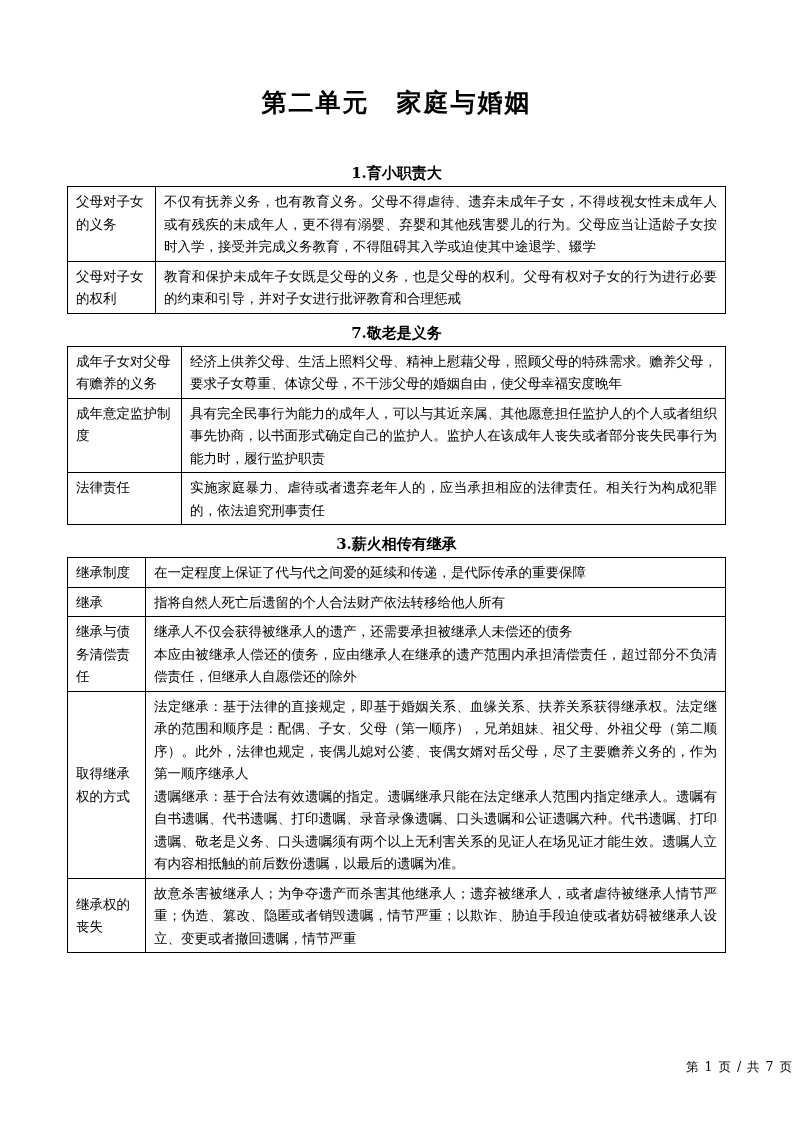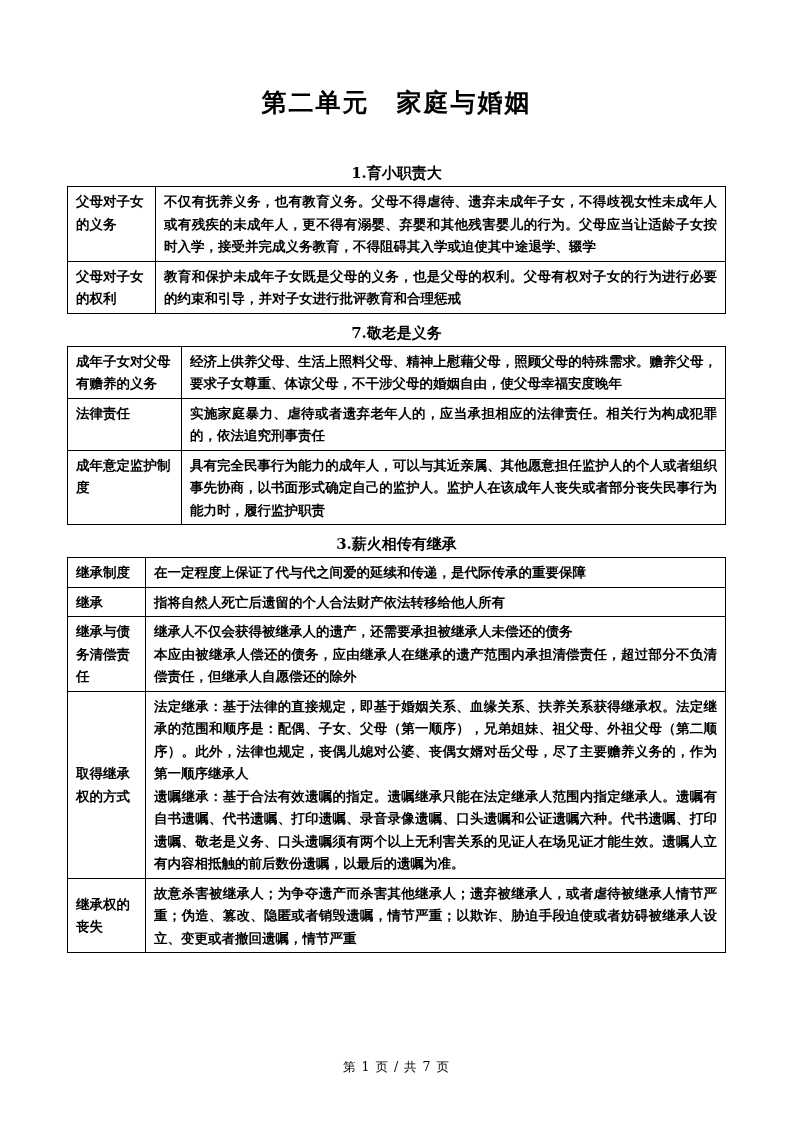--- a/index.html
+++ b/index.html
@@ -31,21 +31,20 @@
     font-weight: bold;
     line-height: 20px;
     margin: 9px 0 3px 0;
     text-align: center;
   }
   .sec-heading.first { margin-top: 0; }
   table.doc-table {
     width: 100%;
     border-collapse: collapse;
     table-layout: fixed;
-    font-weight: bold;
   }
   .doc-table td {
     border: 1px solid #000;
     font-size: 13.5px;
     line-height: 22.5px;
     padding: 3px 8px;
     vertical-align: top;
     text-align: justify;
     word-break: break-all;
   }
@@ -53,21 +52,21 @@
   table.t1 col.c-label { width: 88px; }
   table.t2 col.c-label { width: 114px; }
   table.t3 col.c-label { width: 78px; }
   table.t3 td.label-cell { vertical-align: middle; }
   .content-cell p { margin: 0; }
   .page-footer {
     position: absolute;
     left: 0;
     right: 0;
     bottom: 46px;
-    text-align: center;
+    text-align: right;
     font-size: 12.5px;
     letter-spacing: 1px;
   }
 </style>
 </head>
 <body>
 
 <div class="page">
 
   <h1 class="doc-title">第二单元　家庭与婚姻</h1>
@@ -101,29 +100,29 @@
         <col>
       </colgroup>
     <tbody>
       <tr>
         <td class="label-cell">成年子女对父母有赡养的义务</td>
         <td class="content-cell">
           <p>经济上供养父母、生活上照料父母、精神上慰藉父母，照顾父母的特殊需求。赡养父母，要求子女尊重、体谅父母，不干涉父母的婚姻自由，使父母幸福安度晚年</p>
         </td>
       </tr>
       <tr>
+        <td class="label-cell">成年意定监护制度</td>
+        <td class="content-cell">
+          <p>具有完全民事行为能力的成年人，可以与其近亲属、其他愿意担任监护人的个人或者组织事先协商，以书面形式确定自己的监护人。监护人在该成年人丧失或者部分丧失民事行为能力时，履行监护职责</p>
+        </td>
+      </tr>
+      <tr>
         <td class="label-cell">法律责任</td>
         <td class="content-cell">
           <p>实施家庭暴力、虐待或者遗弃老年人的，应当承担相应的法律责任。相关行为构成犯罪的，依法追究刑事责任</p>
-        </td>
-      </tr>
-      <tr>
-        <td class="label-cell">成年意定监护制度</td>
-        <td class="content-cell">
-          <p>具有完全民事行为能力的成年人，可以与其近亲属、其他愿意担任监护人的个人或者组织事先协商，以书面形式确定自己的监护人。监护人在该成年人丧失或者部分丧失民事行为能力时，履行监护职责</p>
         </td>
       </tr>
     </tbody>
   </table>
 
   <h2 class="sec-heading">3.薪火相传有继承</h2>
   <table class="doc-table t3">
     <colgroup>
         <col class="c-label">
         <col>

